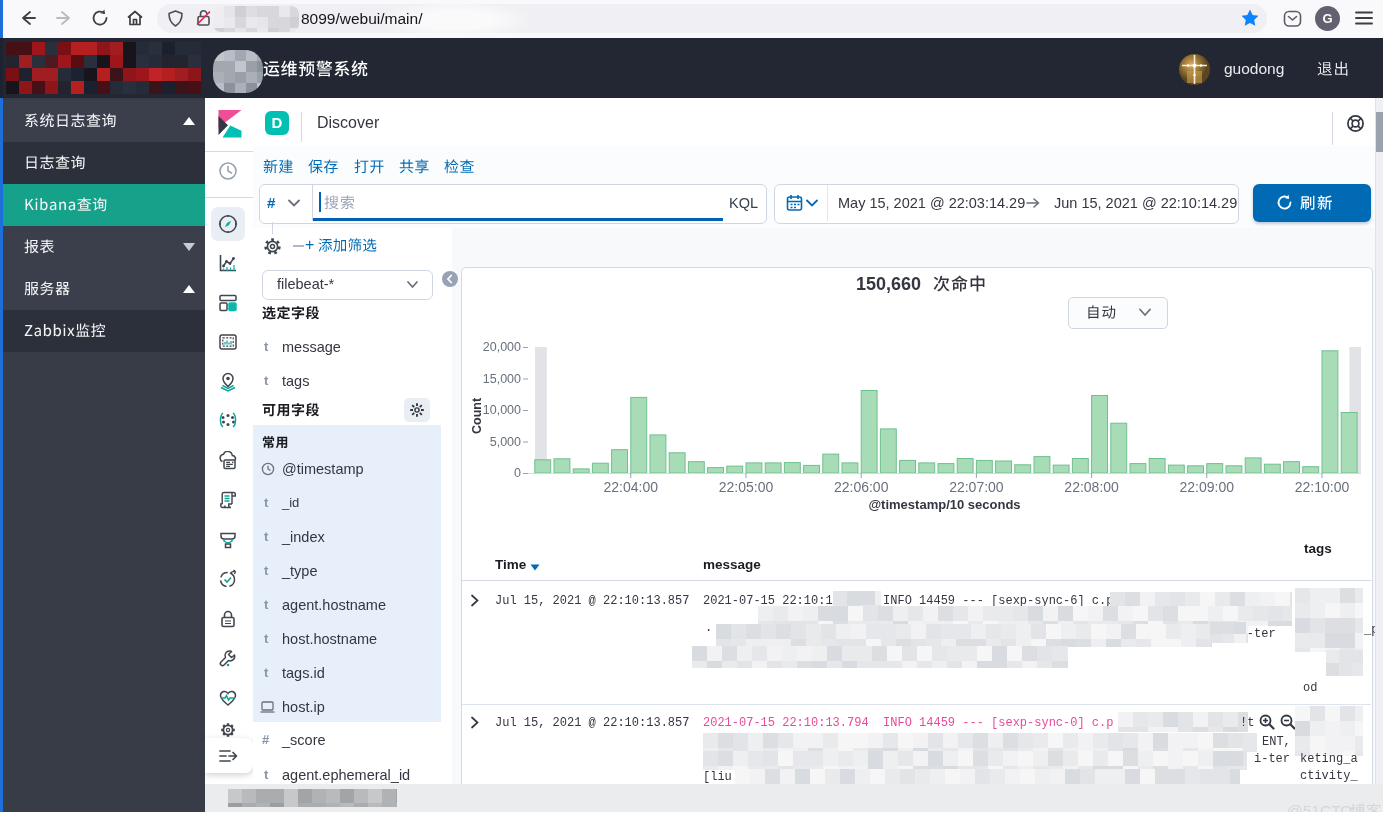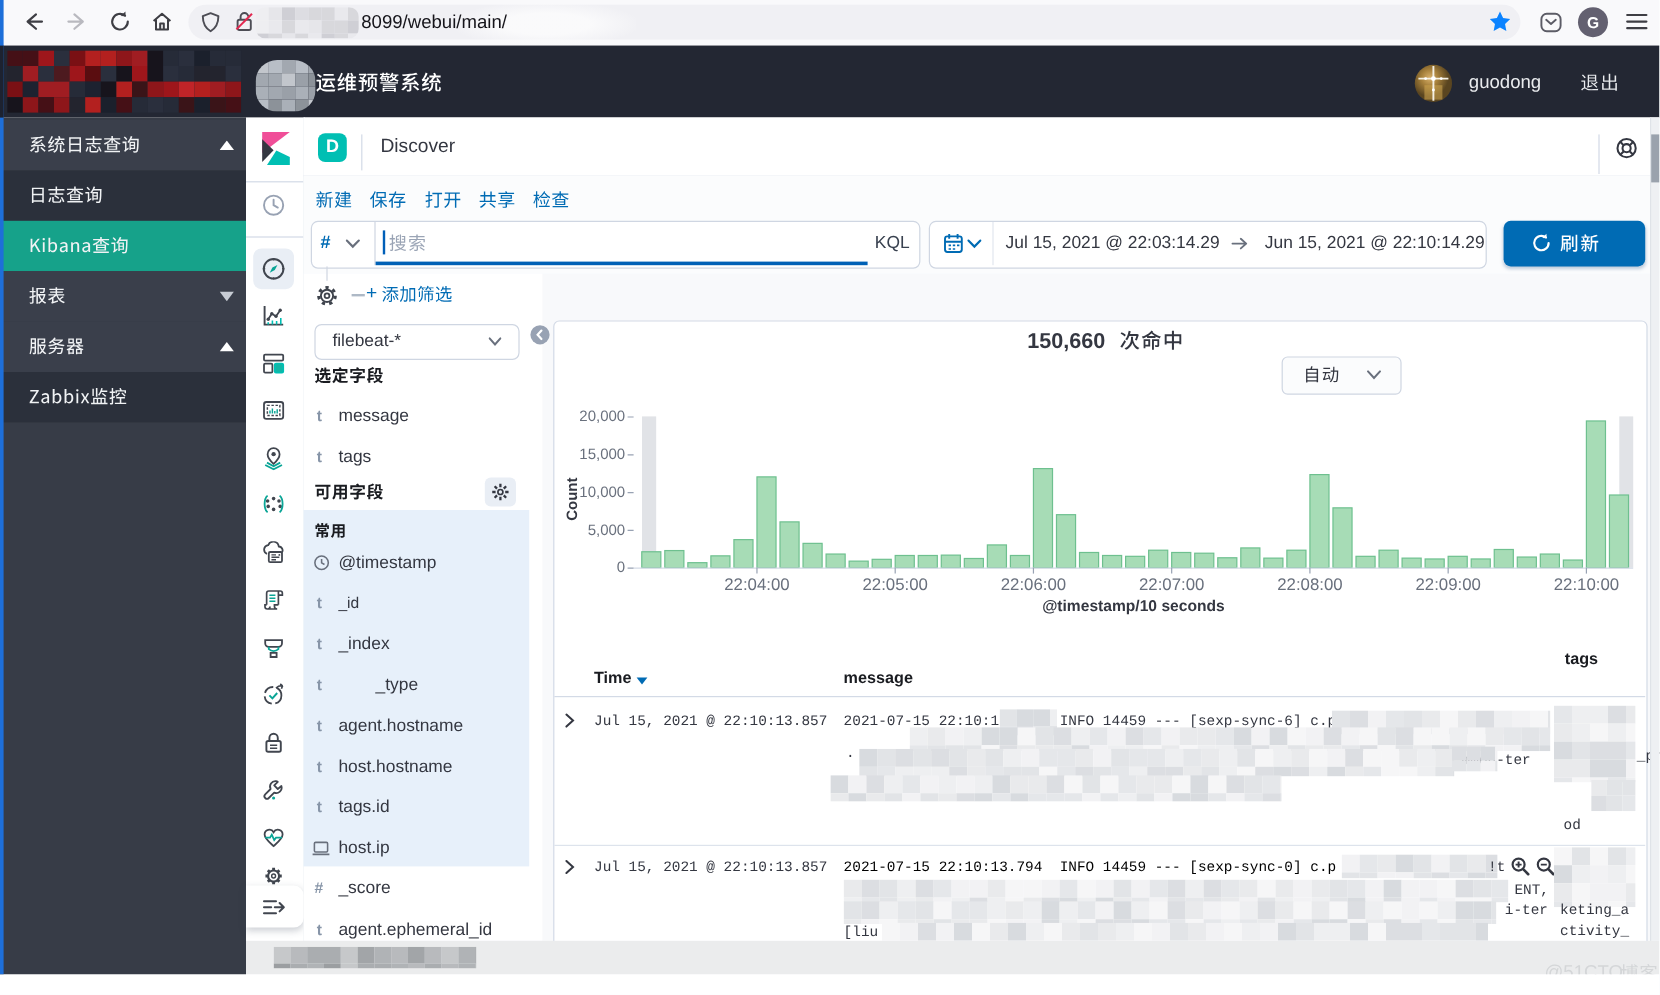--- a/index.html
+++ b/index.html
@@ -349,21 +349,21 @@
 <div style="position:absolute;left:774px;top:184px;width:463px;height:38px;background:#fff;border:1px solid #cfd6e2;border-radius:6px;"></div>
 <svg style="position:absolute;left:786px;top:194px" width="17" height="18" viewBox="0 0 17 18">
       <rect x="1.5" y="3" width="14" height="13" rx="2" stroke="#006bb4" stroke-width="1.6" fill="none"></rect>
       <path d="M5 1 V5 M12 1 V5 M1.5 7.5 H15.5" stroke="#006bb4" stroke-width="1.6"></path>
       <path d="M4.5 10.5 h2 M8 10.5 h2 M11.5 10.5 h2 M4.5 13.5 h2 M8 13.5 h2" stroke="#006bb4" stroke-width="1.4"></path>
     </svg>
 <svg style="position:absolute;left:806px;top:198px" width="12" height="10" viewBox="0 0 12 10">
       <path d="M1 2.5 L6 7.5 L11 2.5" stroke="#006bb4" stroke-width="1.8" fill="none" stroke-linecap="round"></path>
     </svg>
 <div style="position:absolute;left:827px;top:185px;width:1px;height:36px;background:#e2e7ee;"></div>
-<div style="position:absolute;left:838px;top:194.0px;font-family:'Liberation Sans',sans-serif;font-size:14.5px;font-weight:400;color:#343741;white-space:pre;line-height:18.1px;letter-spacing:0;">Jul 15, 2021 @ 22:03:14.29</div>
+<div style="position:absolute;left:838px;top:194.0px;font-family:'Liberation Sans',sans-serif;font-size:14.5px;font-weight:400;color:#343741;white-space:pre;line-height:18.1px;letter-spacing:0;">May 15, 2021 @ 22:03:14.29</div>
 <svg style="position:absolute;left:1026px;top:197px" width="14" height="12" viewBox="0 0 14 12">
       <path d="M1 6 H12 M8 2 L12.5 6 L8 10" stroke="#69707d" stroke-width="1.6" fill="none" stroke-linecap="round" stroke-linejoin="round"></path>
     </svg>
 <div style="position:absolute;left:1054px;top:194.0px;font-family:'Liberation Sans',sans-serif;font-size:14.5px;font-weight:400;color:#343741;white-space:pre;line-height:18.1px;letter-spacing:0;">Jun 15, 2021 @ 22:10:14.29</div>
 <div style="position:absolute;left:1253px;top:184px;width:118px;height:38px;background:#006bb4;border-radius:6px;box-shadow:0 2px 3px rgba(0,60,120,.25);"></div>
 <svg style="position:absolute;left:1276px;top:194px" width="17" height="17" viewBox="0 0 17 17">
       <path d="M14.5 8.5 A6 6 0 1 1 12.3 3.9" stroke="#fff" stroke-width="1.8" fill="none" stroke-linecap="round"></path>
       <path d="M12.7 0.8 L12.9 4.6 L9.2 4.4 Z" fill="#fff"></path>
     </svg>
 <svg style="position:absolute;left:1300px;top:193.0px;" width="36" height="21" viewBox="0 -15.5 36 21">
@@ -412,21 +412,21 @@
 <svg style="position:absolute;left:261px;top:462px" width="14" height="14" viewBox="0 0 14 14">
       <circle cx="7" cy="7" r="5.6" stroke="#69707d" stroke-width="1.3" fill="none"></circle>
       <path d="M7 3.8 V7 L9.4 8.4" stroke="#69707d" stroke-width="1.3" fill="none"></path>
     </svg>
 <div style="position:absolute;left:282px;top:460.0px;font-family:'Liberation Sans',sans-serif;font-size:14.5px;font-weight:400;color:#343741;white-space:pre;line-height:18.1px;letter-spacing:0;">@timestamp</div>
 <div style="position:absolute;left:264px;top:494.9px;font-family:'Liberation Sans',sans-serif;font-size:13px;font-weight:700;color:#8795a8;white-space:pre;line-height:16.2px;letter-spacing:0;">t</div>
 <div style="position:absolute;left:282px;top:494.0px;font-family:'Liberation Sans',sans-serif;font-size:13px;font-weight:400;color:#343741;white-space:pre;line-height:18.1px;letter-spacing:0;">_id</div>
 <div style="position:absolute;left:264px;top:528.9px;font-family:'Liberation Sans',sans-serif;font-size:13px;font-weight:700;color:#8795a8;white-space:pre;line-height:16.2px;letter-spacing:0;">t</div>
 <div style="position:absolute;left:282px;top:528.0px;font-family:'Liberation Sans',sans-serif;font-size:14.5px;font-weight:400;color:#343741;white-space:pre;line-height:18.1px;letter-spacing:0;">_index</div>
 <div style="position:absolute;left:264px;top:562.9px;font-family:'Liberation Sans',sans-serif;font-size:13px;font-weight:700;color:#8795a8;white-space:pre;line-height:16.2px;letter-spacing:0;">t</div>
-<div style="position:absolute;left:282px;top:562.0px;font-family:'Liberation Sans',sans-serif;font-size:14.5px;font-weight:400;color:#343741;white-space:pre;line-height:18.1px;letter-spacing:0;margin-left:31px;">_type</div>
+<div style="position:absolute;left:282px;top:562.0px;font-family:'Liberation Sans',sans-serif;font-size:14.5px;font-weight:400;color:#343741;white-space:pre;line-height:18.1px;letter-spacing:0;">_type</div>
 <div style="position:absolute;left:264px;top:596.9px;font-family:'Liberation Sans',sans-serif;font-size:13px;font-weight:700;color:#8795a8;white-space:pre;line-height:16.2px;letter-spacing:0;">t</div>
 <div style="position:absolute;left:282px;top:596.0px;font-family:'Liberation Sans',sans-serif;font-size:14.5px;font-weight:400;color:#343741;white-space:pre;line-height:18.1px;letter-spacing:0;">agent.hostname</div>
 <div style="position:absolute;left:264px;top:630.9px;font-family:'Liberation Sans',sans-serif;font-size:13px;font-weight:700;color:#8795a8;white-space:pre;line-height:16.2px;letter-spacing:0;">t</div>
 <div style="position:absolute;left:282px;top:630.0px;font-family:'Liberation Sans',sans-serif;font-size:14.5px;font-weight:400;color:#343741;white-space:pre;line-height:18.1px;letter-spacing:0;">host.hostname</div>
 <div style="position:absolute;left:264px;top:664.9px;font-family:'Liberation Sans',sans-serif;font-size:13px;font-weight:700;color:#8795a8;white-space:pre;line-height:16.2px;letter-spacing:0;">t</div>
 <div style="position:absolute;left:282px;top:664.0px;font-family:'Liberation Sans',sans-serif;font-size:14.5px;font-weight:400;color:#343741;white-space:pre;line-height:18.1px;letter-spacing:0;">tags.id</div>
 <svg style="position:absolute;left:260px;top:700px" width="15" height="14" viewBox="0 0 15 14">
       <rect x="2" y="2" width="11" height="8" rx="1" stroke="#69707d" stroke-width="1.3" fill="none"></rect>
       <path d="M0.5 12 H14.5" stroke="#69707d" stroke-width="1.3"></path>
     </svg>
@@ -816,21 +816,21 @@
       <rect x="13" y="13" width="13" height="13" fill="#e2e4e7"></rect>
       <rect x="26" y="13" width="11" height="13" fill="#e5e7ea"></rect>
     </svg>
 <div style="position:absolute;left:1335px;top:623px;font-family:'Liberation Mono',sans-serif;font-size:12px;font-weight:400;color:#343741;white-space:pre;line-height:15.0px;letter-spacing:0;margin-left:29px;">_pr</div>
 <div style="position:absolute;left:1303px;top:680.6px;font-family:'Liberation Mono',sans-serif;font-size:12px;font-weight:400;color:#343741;white-space:pre;line-height:15.0px;letter-spacing:0;">od</div>
 <div style="position:absolute;left:462px;top:704px;width:909px;height:1px;background:#dde3ec;"></div>
 <svg style="position:absolute;left:469px;top:716px" width="11" height="13" viewBox="0 0 11 13">
       <path d="M3 1.5 L8.5 6.5 L3 11.5" stroke="#343741" stroke-width="1.7" fill="none" stroke-linecap="round"></path>
     </svg>
 <div style="position:absolute;left:495px;top:715.6px;font-family:'Liberation Mono',sans-serif;font-size:12px;font-weight:400;color:#343741;white-space:pre;line-height:15.0px;letter-spacing:0;">Jul 15, 2021 @ 22:10:13.857</div>
-<div style="position:absolute;left:703px;top:715.6px;font-family:'Liberation Mono',sans-serif;font-size:12px;font-weight:400;color:#000000;white-space:pre;line-height:15.0px;letter-spacing:0;">2021-07-15 22:10:13.794  INFO 14459 --- [sexp-sync-0] c.p</div>
+<div style="position:absolute;left:703px;top:715.6px;font-family:'Liberation Mono',sans-serif;font-size:12px;font-weight:400;color:#ec4899;white-space:pre;line-height:15.0px;letter-spacing:0;">2021-07-15 22:10:13.794  INFO 14459 --- [sexp-sync-0] c.p</div>
 <svg style="position:absolute;left:1118px;top:712px;border-radius:0px;overflow:hidden" width="130" height="20" viewBox="0 0 130 20">
       <rect x="0" y="0" width="15" height="15" fill="#f2f2f4"></rect>
       <rect x="15" y="0" width="15" height="15" fill="#e5e7ea"></rect>
       <rect x="30" y="0" width="15" height="15" fill="#e9eaec"></rect>
       <rect x="45" y="0" width="15" height="15" fill="#d8dbdf"></rect>
       <rect x="60" y="0" width="15" height="15" fill="#e2e4e7"></rect>
       <rect x="75" y="0" width="15" height="15" fill="#f2f2f4"></rect>
       <rect x="90" y="0" width="15" height="15" fill="#e2e4e7"></rect>
       <rect x="105" y="0" width="15" height="15" fill="#e9eaec"></rect>
       <rect x="120" y="0" width="10" height="15" fill="#dcdee2"></rect>

